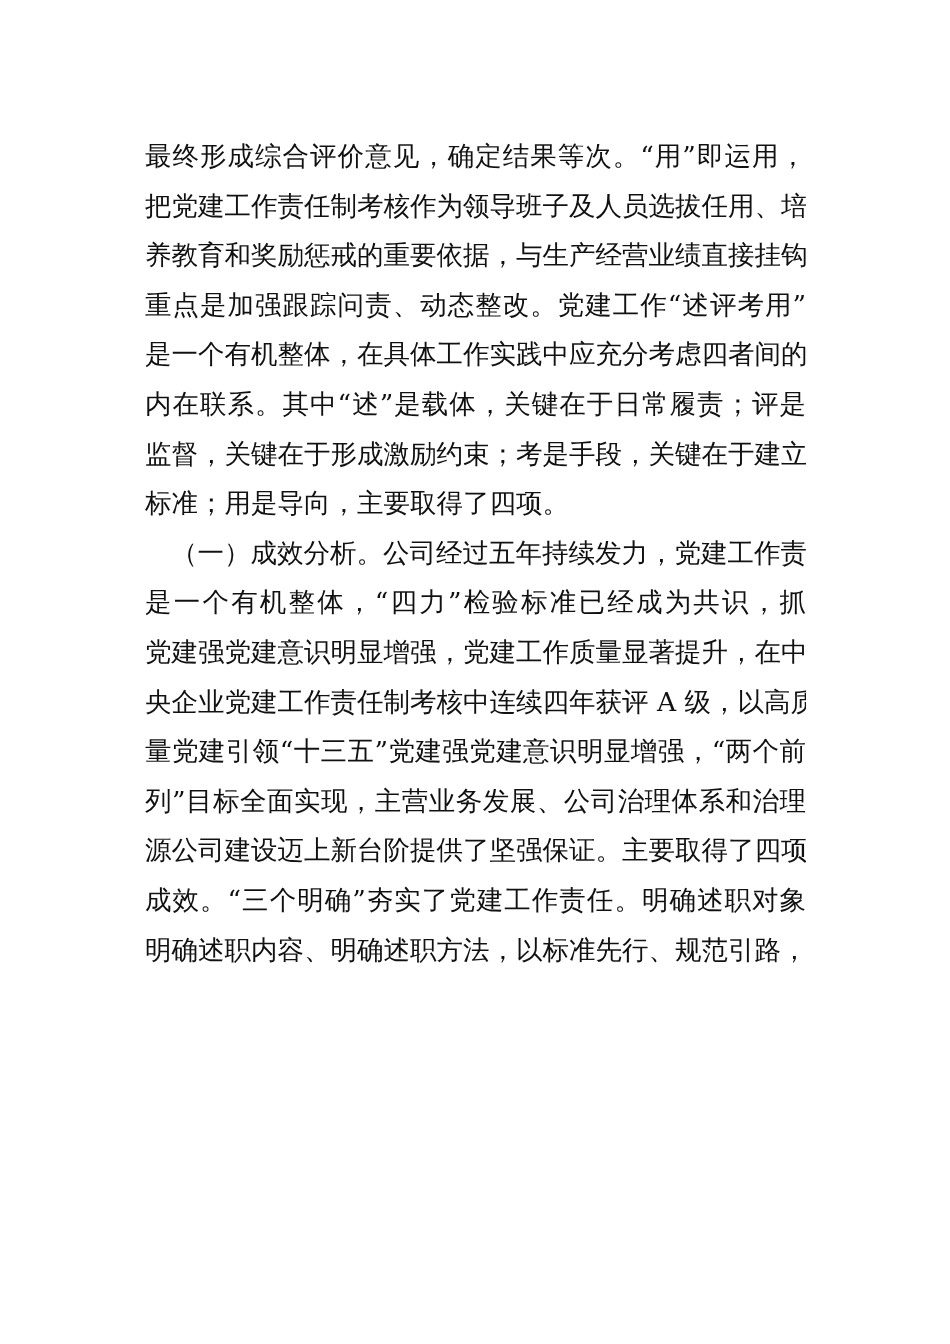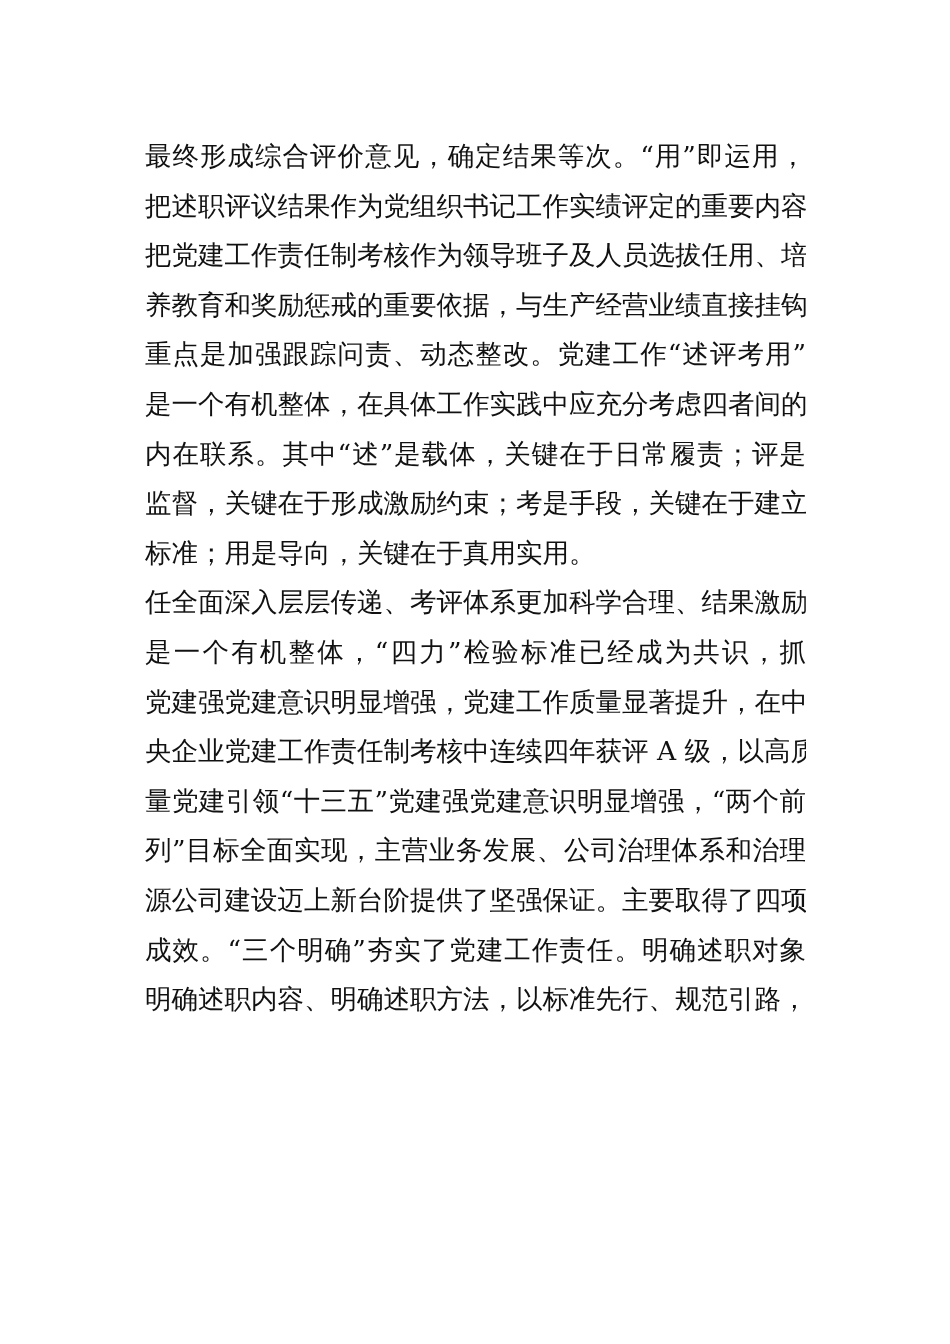--- a/index.html
+++ b/index.html
@@ -52,33 +52,32 @@
     }
   </style>
 </head>
 <body>
 
 <div class="page">
   <div class="body-text">
 
     <div>
       <span class="line">最终形成综合评价意见，确定结果等次。“用”即运用，</span>
-      <span class="line">把述职评议结果作为党组织书记工作实绩评定的重要内容</span>
       <span class="line">把党建工作责任制考核作为领导班子及人员选拔任用、培</span>
       <span class="line">养教育和奖励惩戒的重要依据，与生产经营业绩直接挂钩</span>
       <span class="line">重点是加强跟踪问责、动态整改。党建工作“述评考用”</span>
       <span class="line">是一个有机整体，在具体工作实践中应充分考虑四者间的</span>
       <span class="line">内在联系。其中“述”是载体，关键在于日常履责；评是</span>
       <span class="line">监督，关键在于形成激励约束；考是手段，关键在于建立</span>
-      <span class="line last">标准；用是导向，关键在于真用实用。</span>
+      <span class="line last">标准；用是导向，主要取得了四项。</span>
     </div>
 
 
     <div>
-      <span class="line">任全面深入层层传递、考评体系更加科学合理、结果激励</span>
+      <span class="line indent">（一）成效分析。公司经过五年持续发力，党建工作责</span>
       <span class="line">是一个有机整体，“四力”检验标准已经成为共识，抓</span>
       <span class="line">党建强党建意识明显增强，党建工作质量显著提升，在中</span>
       <span class="line">央企业党建工作责任制考核中连续四年获评 A 级，以高质</span>
       <span class="line">量党建引领“十三五”党建强党建意识明显增强，“两个前</span>
       <span class="line">列”目标全面实现，主营业务发展、公司治理体系和治理</span>
       <span class="line">源公司建设迈上新台阶提供了坚强保证。主要取得了四项</span>
       <span class="line">成效。“三个明确”夯实了党建工作责任。明确述职对象</span>
       <span class="line">明确述职内容、明确述职方法，以标准先行、规范引路，</span>
     </div>
 

